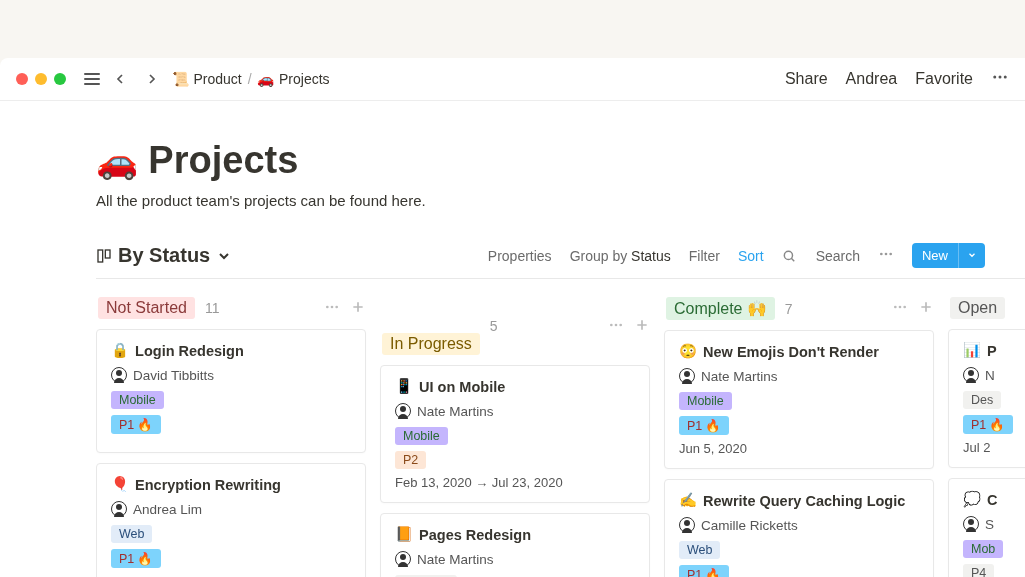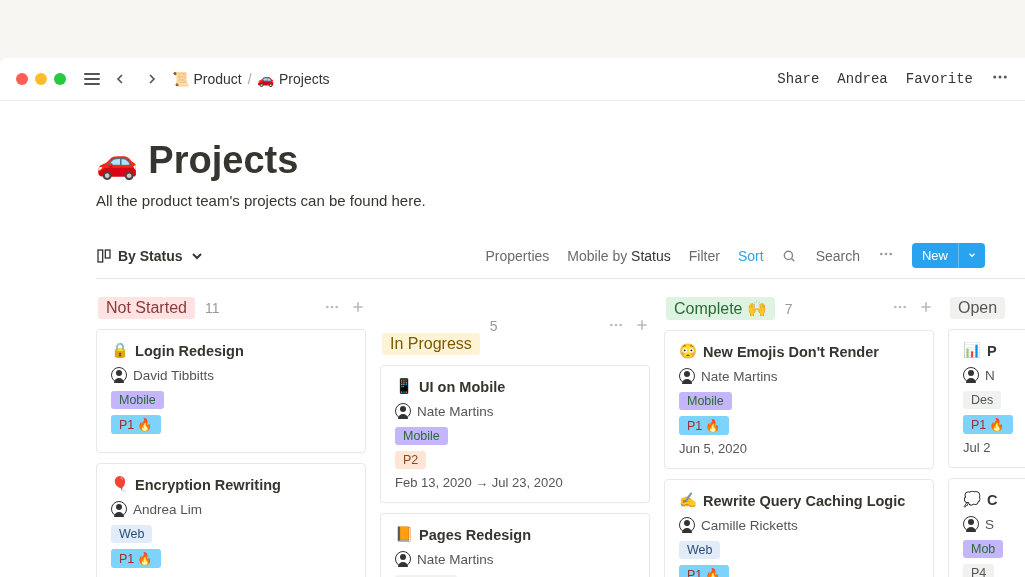--- a/index.html
+++ b/index.html
@@ -7,28 +7,28 @@
 .window { background: #fff; margin: 58px 0 0 0; border-radius: 8px 0 0 0; overflow: hidden; height: 519px; position: relative; }
 .titlebar { display: flex; align-items: center; padding: 10px 16px; border-bottom: 1px solid #ededed; gap: 8px; }
 .traffic { display: flex; gap: 7px; margin-right: 10px; }
 .dot { width: 12px; height: 12px; border-radius: 50%; }
 .dot.r { background: #ff5f57; } .dot.y { background: #febc2e; } .dot.g { background: #28c840; }
 .tb-btn { color: #6b6b6b; cursor: pointer; padding: 2px 4px; display: flex; align-items: center; }
 .crumbs { display: flex; align-items: center; gap: 6px; font-size: 14px; }
 .crumbs .sep { color: #aaa; }
 .crumbs .crumb { display: flex; align-items: center; gap: 4px; cursor: pointer; }
 .spacer { flex: 1; }
-.tb-right { display: flex; align-items: center; gap: 18px; font-size: 14px; color: #37352f; font-family: Liberation Mono, monospace; }
+.tb-right { display: flex; align-items: center; gap: 18px; font-size: 16px; color: #37352f; }
 .tb-right .link { cursor: pointer; }
 .content { padding: 38px 0 0 96px; }
 .page-title { display: flex; align-items: center; gap: 10px; font-size: 38px; font-weight: 700; margin-bottom: 10px; }
 .page-title .emoji { font-size: 34px; }
 .subtitle { color: #37352f; font-size: 15px; margin-bottom: 34px; }
 .viewbar { display: flex; align-items: center; border-bottom: 1px solid #e8e8e8; padding-bottom: 10px; padding-right: 40px; }
-.view-selector { display: flex; align-items: center; gap: 6px; font-weight: 600; font-size: 14px; cursor: pointer; }
+.view-selector { display: flex; align-items: center; gap: 6px; font-weight: 600; font-size: 20px; cursor: pointer; }
 .view-selector svg { width: 16px; height: 16px; }
 .viewbar .spacer { flex: 1; }
 .vb-actions { display: flex; align-items: center; gap: 18px; font-size: 14px; color: #6b6b6b; }
 .vb-actions .act { cursor: pointer; }
 .vb-actions .strong { color: #37352f; font-weight: 500; }
 .vb-actions .sort { color: #2aa3ef; }
 .vb-actions .search { display: flex; align-items: center; gap: 20px; }
 .vb-actions .dots { cursor: pointer; color: #888; }
 .new-btn { display: flex; align-items: center; background: #2aa3ef; color: #fff; border-radius: 4px; overflow: hidden; font-size: 13px; font-weight: 500; }
 .new-btn .lbl { padding: 5px 10px; cursor: pointer; }
@@ -127,21 +127,21 @@
           </svg>
         <span>By Status</span>
         <svg width="12" height="12" viewBox="0 0 24 24" fill="none" stroke="#37352f" stroke-width="3">
             <path d="M6 9l6 6 6-6"></path>
           </svg>
       </div>
       <div class="spacer"></div>
       <div class="vb-actions">
         <span class="act">Properties</span>
         <span class="act">
-          <span>Mobile by</span>
+          <span>Group by</span>
           <span class="strong">Status</span>
         </span>
         <span class="act">Filter</span>
         <span class="act sort">Sort</span>
         <span class="act search">
           <svg width="14" height="14" viewBox="0 0 24 24" fill="none" stroke="#888" stroke-width="2.5">
               <circle cx="11" cy="11" r="7"></circle>
               <path d="M21 21l-5-5"></path>
             </svg>
           <span>Search</span>

